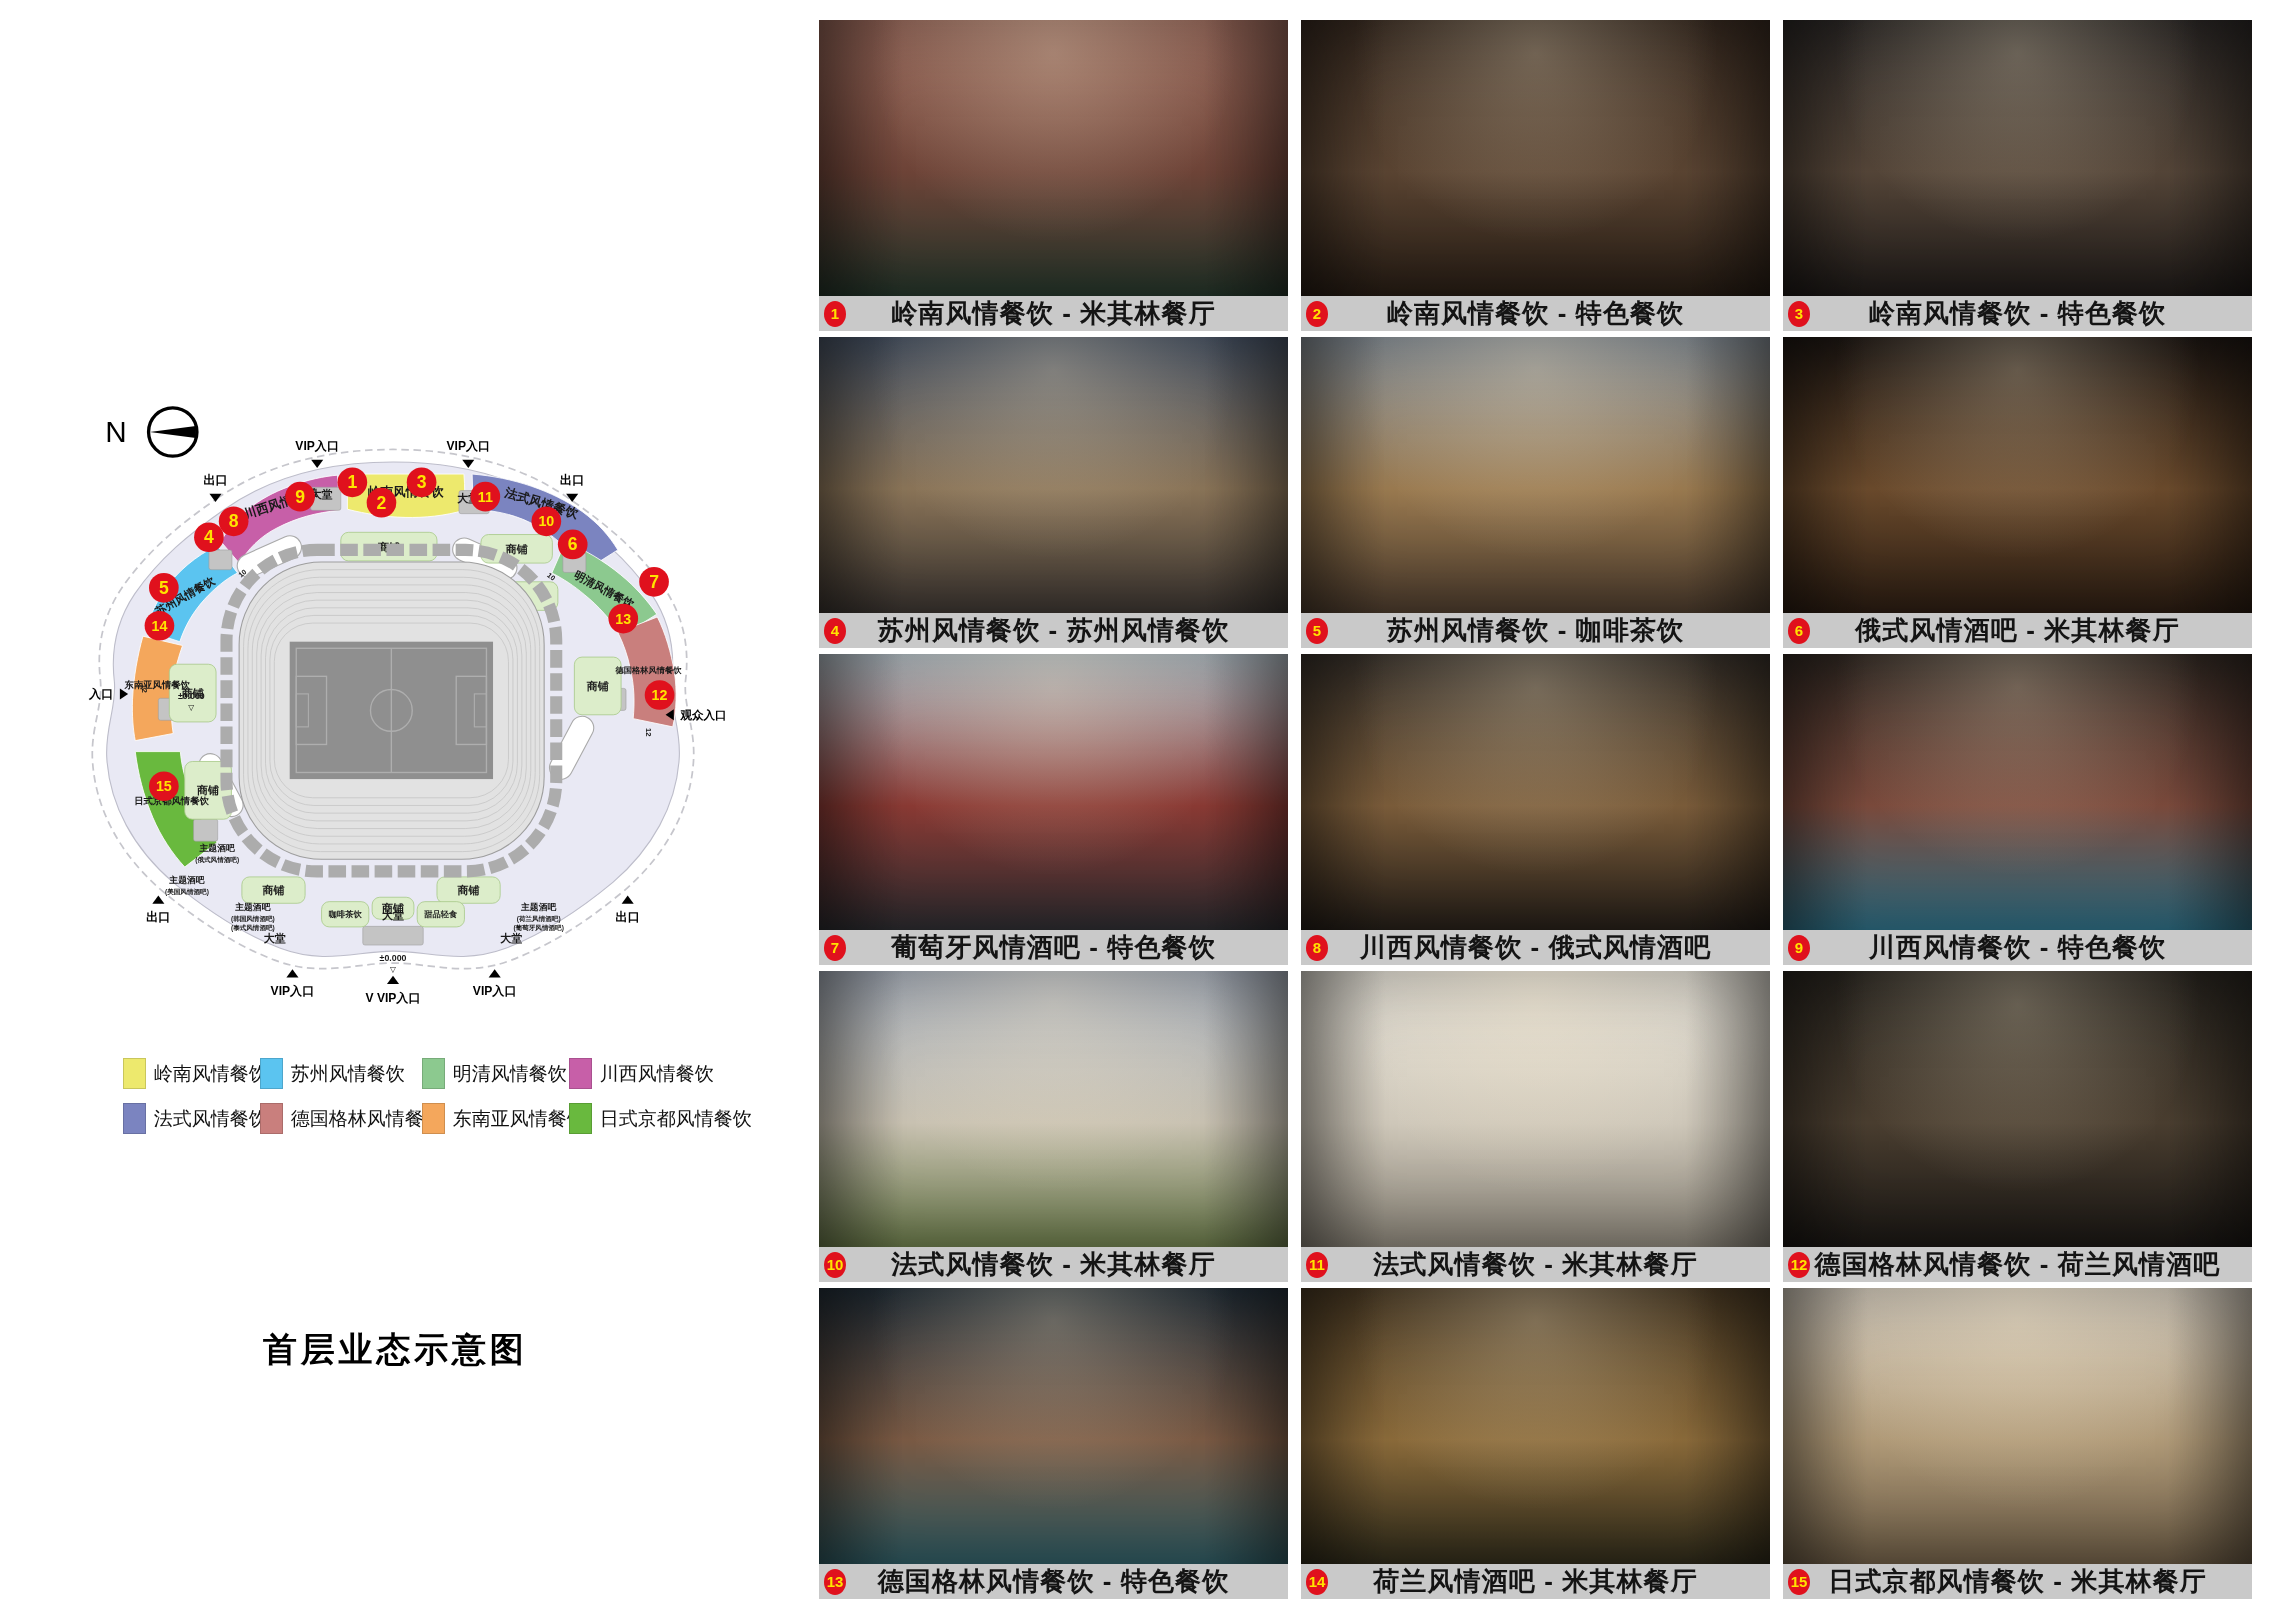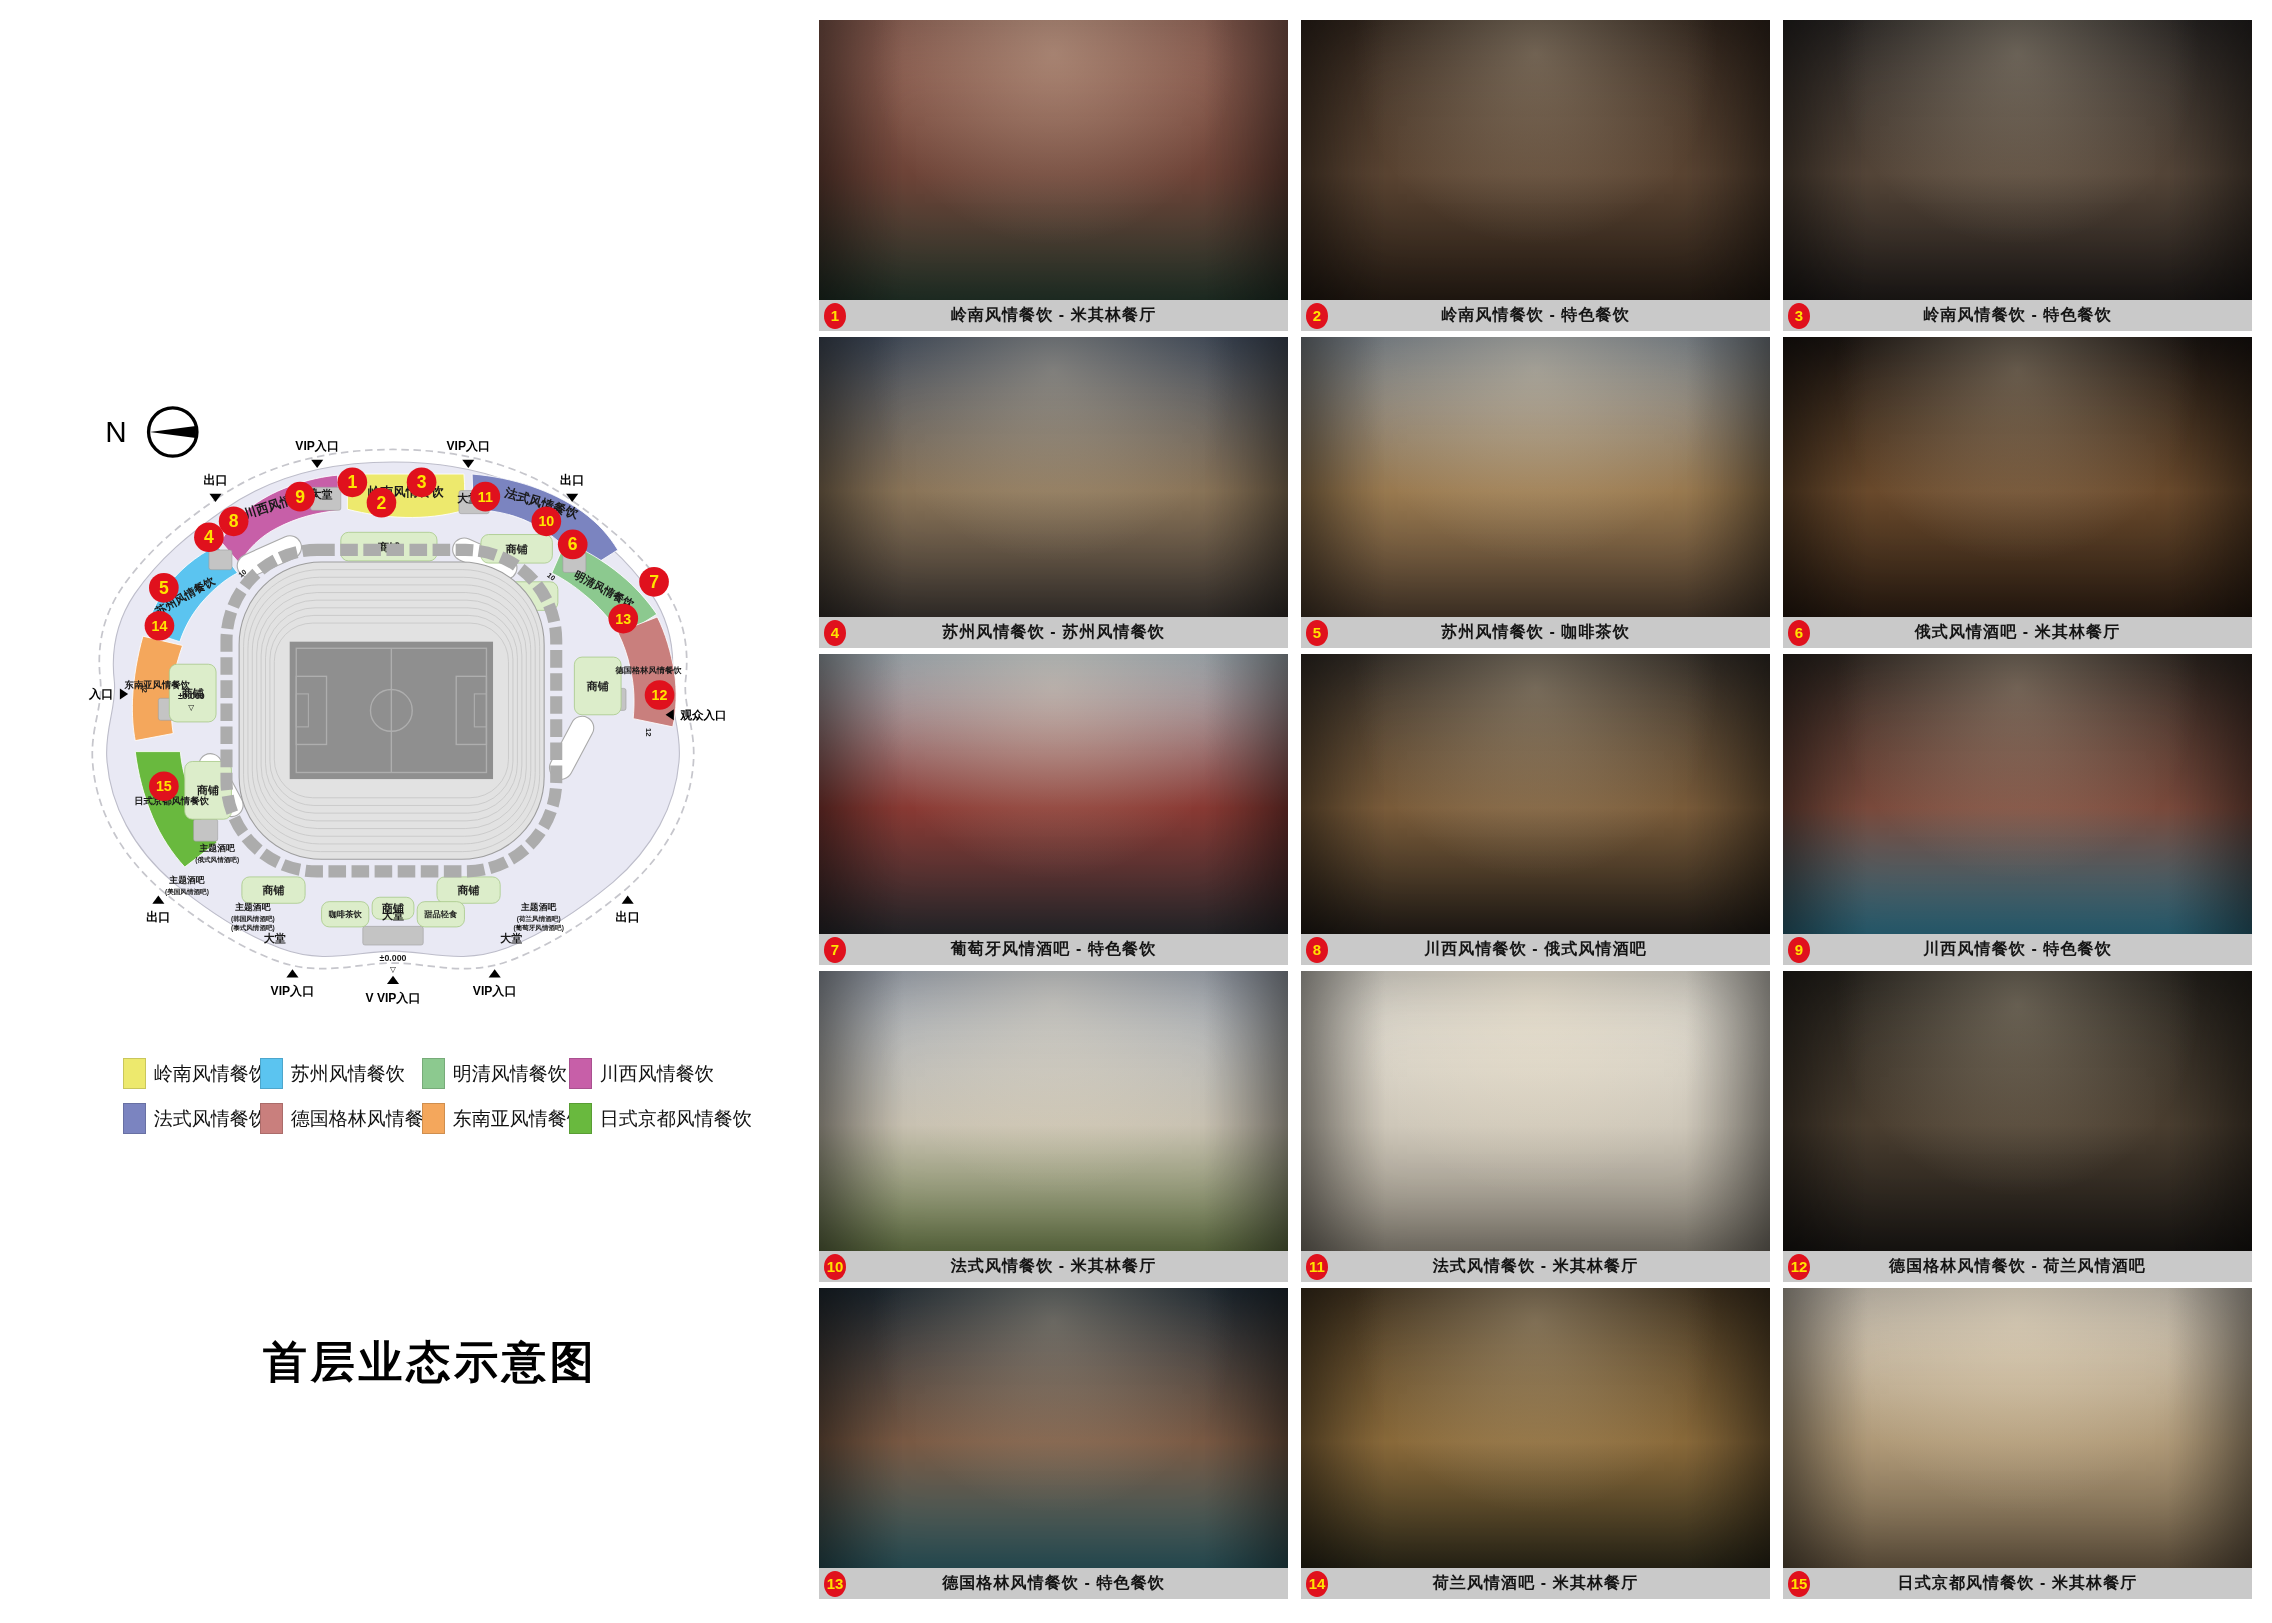--- a/index.html
+++ b/index.html
@@ -12,21 +12,21 @@
   #plan-wrap{position:absolute;left:77px;top:440px;width:665px;height:632px;}
   #plan-svg{width:100%;height:100%;}
   #legend{
     position:absolute;left:123px;top:1058px;width:676px;
     display:grid;grid-template-columns:137px 162px 147px auto;row-gap:14.3px;
   }
   .legend-item{display:flex;align-items:center;gap:7.7px;}
   .legend-swatch{width:21px;height:29px;flex:0 0 21px;border:0.5px solid rgba(0,0,0,.15);}
   .legend-label{font-size:19px;color:#111;white-space:nowrap;}
   #page-title{
-    position:absolute;left:263px;top:1304px;font-size:44px;font-weight:bold;
+    position:absolute;left:263px;top:1304px;font-size:34px;font-weight:bold;
     color:#000;letter-spacing:3.8px;white-space:nowrap;
   }
   
   #grid{
     position:absolute;left:819px;top:20.3px;width:1433px;height:1580px;
     display:grid;grid-template-columns:repeat(3,469px);grid-auto-rows:311px;
     column-gap:13px;row-gap:6px;
   }
   .photo-card{margin:0;display:flex;flex-direction:column;background:#222;}
   .photo{
@@ -38,21 +38,21 @@
     background:radial-gradient(ellipse at 50% 12%,rgba(255,240,210,.28),rgba(0,0,0,0) 55%);
   }
   .photo::after{
     content:"";position:absolute;inset:0;
     background:linear-gradient(90deg,rgba(0,0,0,.32),rgba(0,0,0,0) 18%,rgba(0,0,0,0) 82%,rgba(0,0,0,.32));
   }
   .caption{
     flex:0 0 31px;position:relative;background:#c9c9c9;
     display:flex;align-items:center;justify-content:center;
   }
-  .caption-text{font-size:16px;font-weight:bold;color:#141414;letter-spacing:1.1px;white-space:nowrap;}
+  .caption-text{font-size:26px;font-weight:bold;color:#141414;letter-spacing:1.1px;white-space:nowrap;}
   .badge{
     position:absolute;left:5px;top:50%;transform:translateY(-50%);
     width:22px;height:26px;border-radius:50%;background:#e0111d;
     display:flex;align-items:center;justify-content:center;
     color:#ffe300;font-size:15px;font-weight:bold;
   }
 </style>
 </head>
 <body>
 

